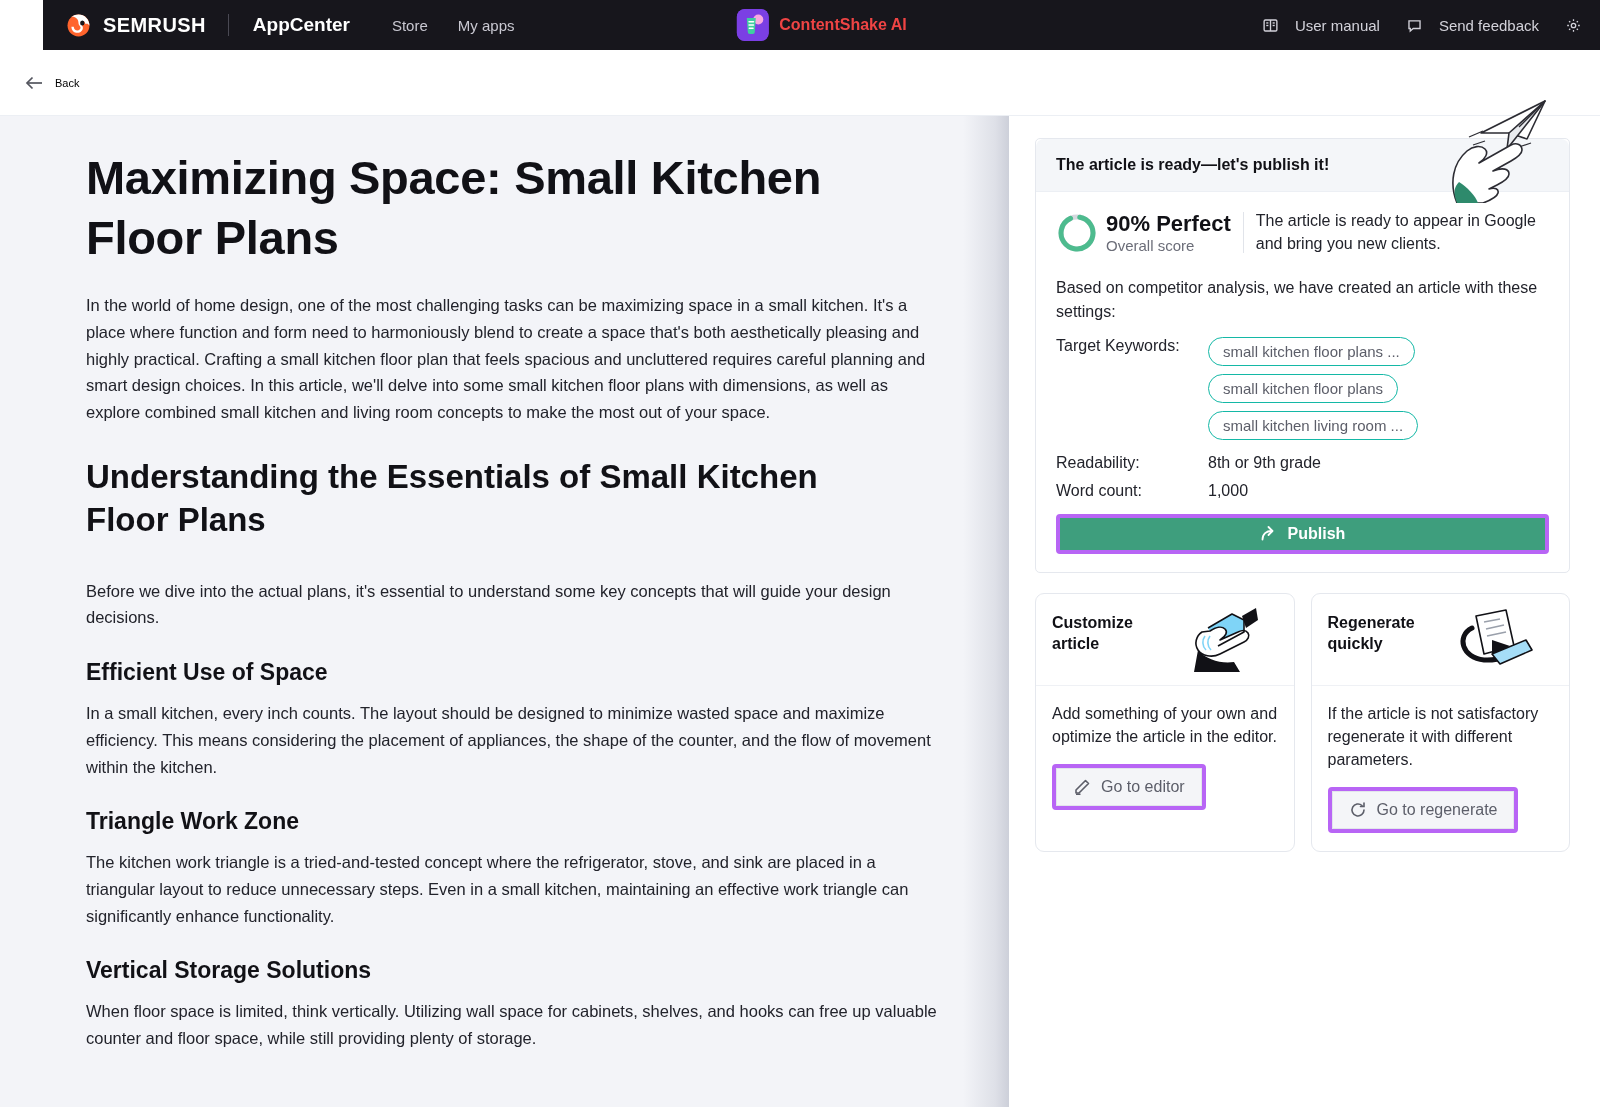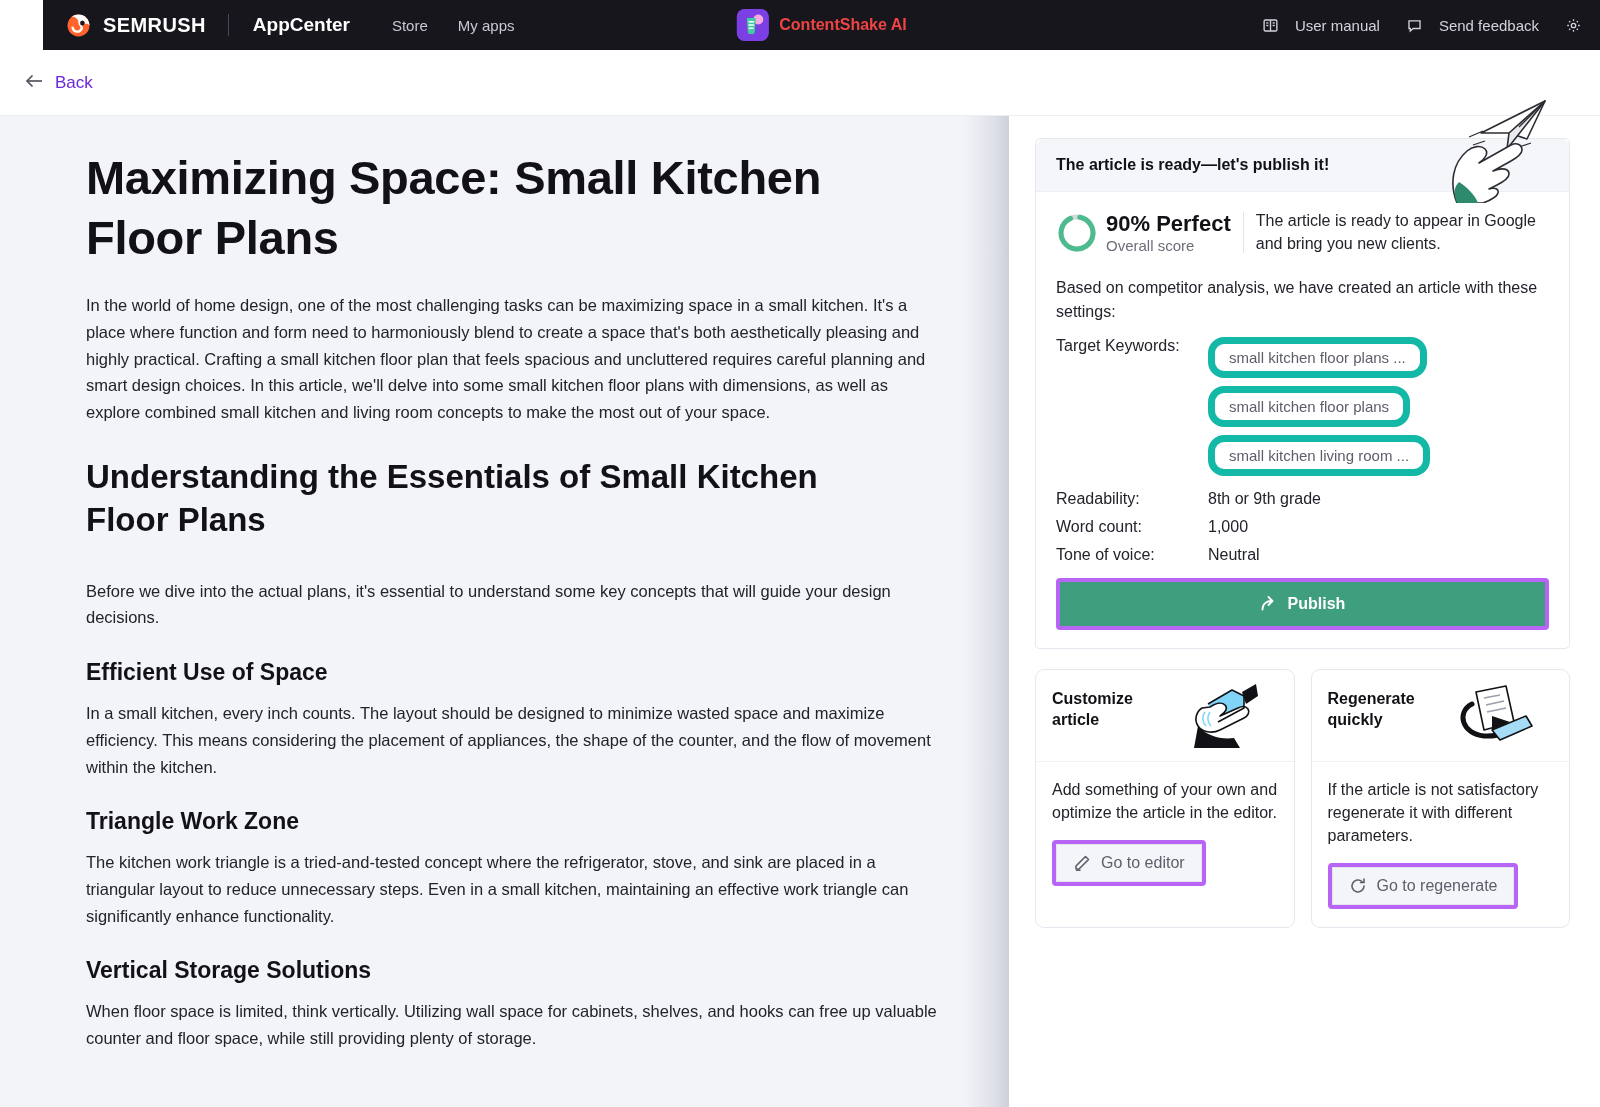--- a/index.html
+++ b/index.html
@@ -55,22 +55,22 @@
   .icon-sm { width: 17px; height: 17px; display: block; flex: 0 0 auto; }
 
   
   .backbar {
     height: 66px; background: #fff;
     display: flex; align-items: center;
     padding-left: 24px;
     border-bottom: 1px solid #eceff4;
   }
   .back-btn {
-    display: flex; gap: 11px;
-    color: #6d28d9; font-size: 17px; cursor: pointer;
+    display: flex; align-items: center; gap: 11px;
+    color: #000000; font-size: 11px; cursor: pointer;
   }
 
   
   .body-wrap { display: flex; height: 991px; }
 
   .article-pane {
     width: 1009px; background: #f3f4f8;
     padding: 32px 0 0 0; position: relative; overflow: hidden;
   }
   .article-inner { padding: 0 68px 0 86px; }
@@ -127,30 +127,30 @@
   .score-div { width: 1px; align-self: stretch; background: #e1e4ea; margin: 2px 4px; }
   .score-desc { font-size: 16px; line-height: 1.42; color: #22232b; max-width: 290px; }
 
   .based { font-size: 16px; line-height: 1.45; color: #22232b; margin: 21px 0 14px; }
 
   .setting-row { display: flex; margin-bottom: 10px; }
   .setting-label { width: 152px; flex: 0 0 152px; font-size: 16px; color: #22232b; }
   .setting-val { font-size: 16px; color: #22232b; }
   .chips { display: flex; flex-direction: column; align-items: flex-start; gap: 8px; }
   .chip {
-    border: 7px solid #14b8a6; border-radius: 16px;
+    border: 1px solid #14b8a6; border-radius: 16px;
     padding: 5px 14px; font-size: 15px; color: #5c5e69; background: #fff;
     white-space: nowrap; cursor: pointer;
   }
 
   .publish-wrap {
     border: 4px solid #b865f5; border-radius: 4px; margin-top: 14px;
   }
   .publish-btn {
-    width: 100%; height: 44px; border: none; cursor: pointer;
+    width: 100%; height: 32px; border: none; cursor: pointer;
     background: #3e9e7d; color: #fff; font-size: 16px; font-weight: bold;
     font-family: "Liberation Sans", sans-serif;
     display: flex; align-items: center; justify-content: center; gap: 10px;
   }
 
   .two-cards { display: flex; gap: 16px; margin-top: 20px; }
   .mini-card { flex: 1; border: 1px solid #e5e8ee; border-radius: 9px; background: #fff; overflow: hidden; }
   .mini-head {
     display: flex; align-items: flex-start; 
     padding: 18px 16px 10px; border-bottom: 1px solid #eff1f5; min-height: 92px;
@@ -302,24 +302,20 @@
         </div>
 
         <div class="setting-row" style="margin-top:14px">
           <div class="setting-label">Readability:</div>
           <div class="setting-val">8th or 9th grade</div>
         </div>
         <div class="setting-row">
           <div class="setting-label">Word count:</div>
           <div class="setting-val">1,000</div>
         </div>
-        <div class="setting-row">
-          <div class="setting-label">Tone of voice:</div>
-          <div class="setting-val">Neutral</div>
-        </div>
 
         <div class="publish-wrap">
           <button class="publish-btn">
             <svg width="18" height="18" viewBox="0 0 18 18" fill="none" stroke="#fff" stroke-width="1.8" stroke-linecap="round" stroke-linejoin="round">
               <path d="M2.5 14.5c0-5.5 4-8.5 9-8.5"></path>
               <polyline points="8.5,2 12.5,6 8.5,10"></polyline>
             </svg>
             <span>Publish</span>
           </button>
         </div>

